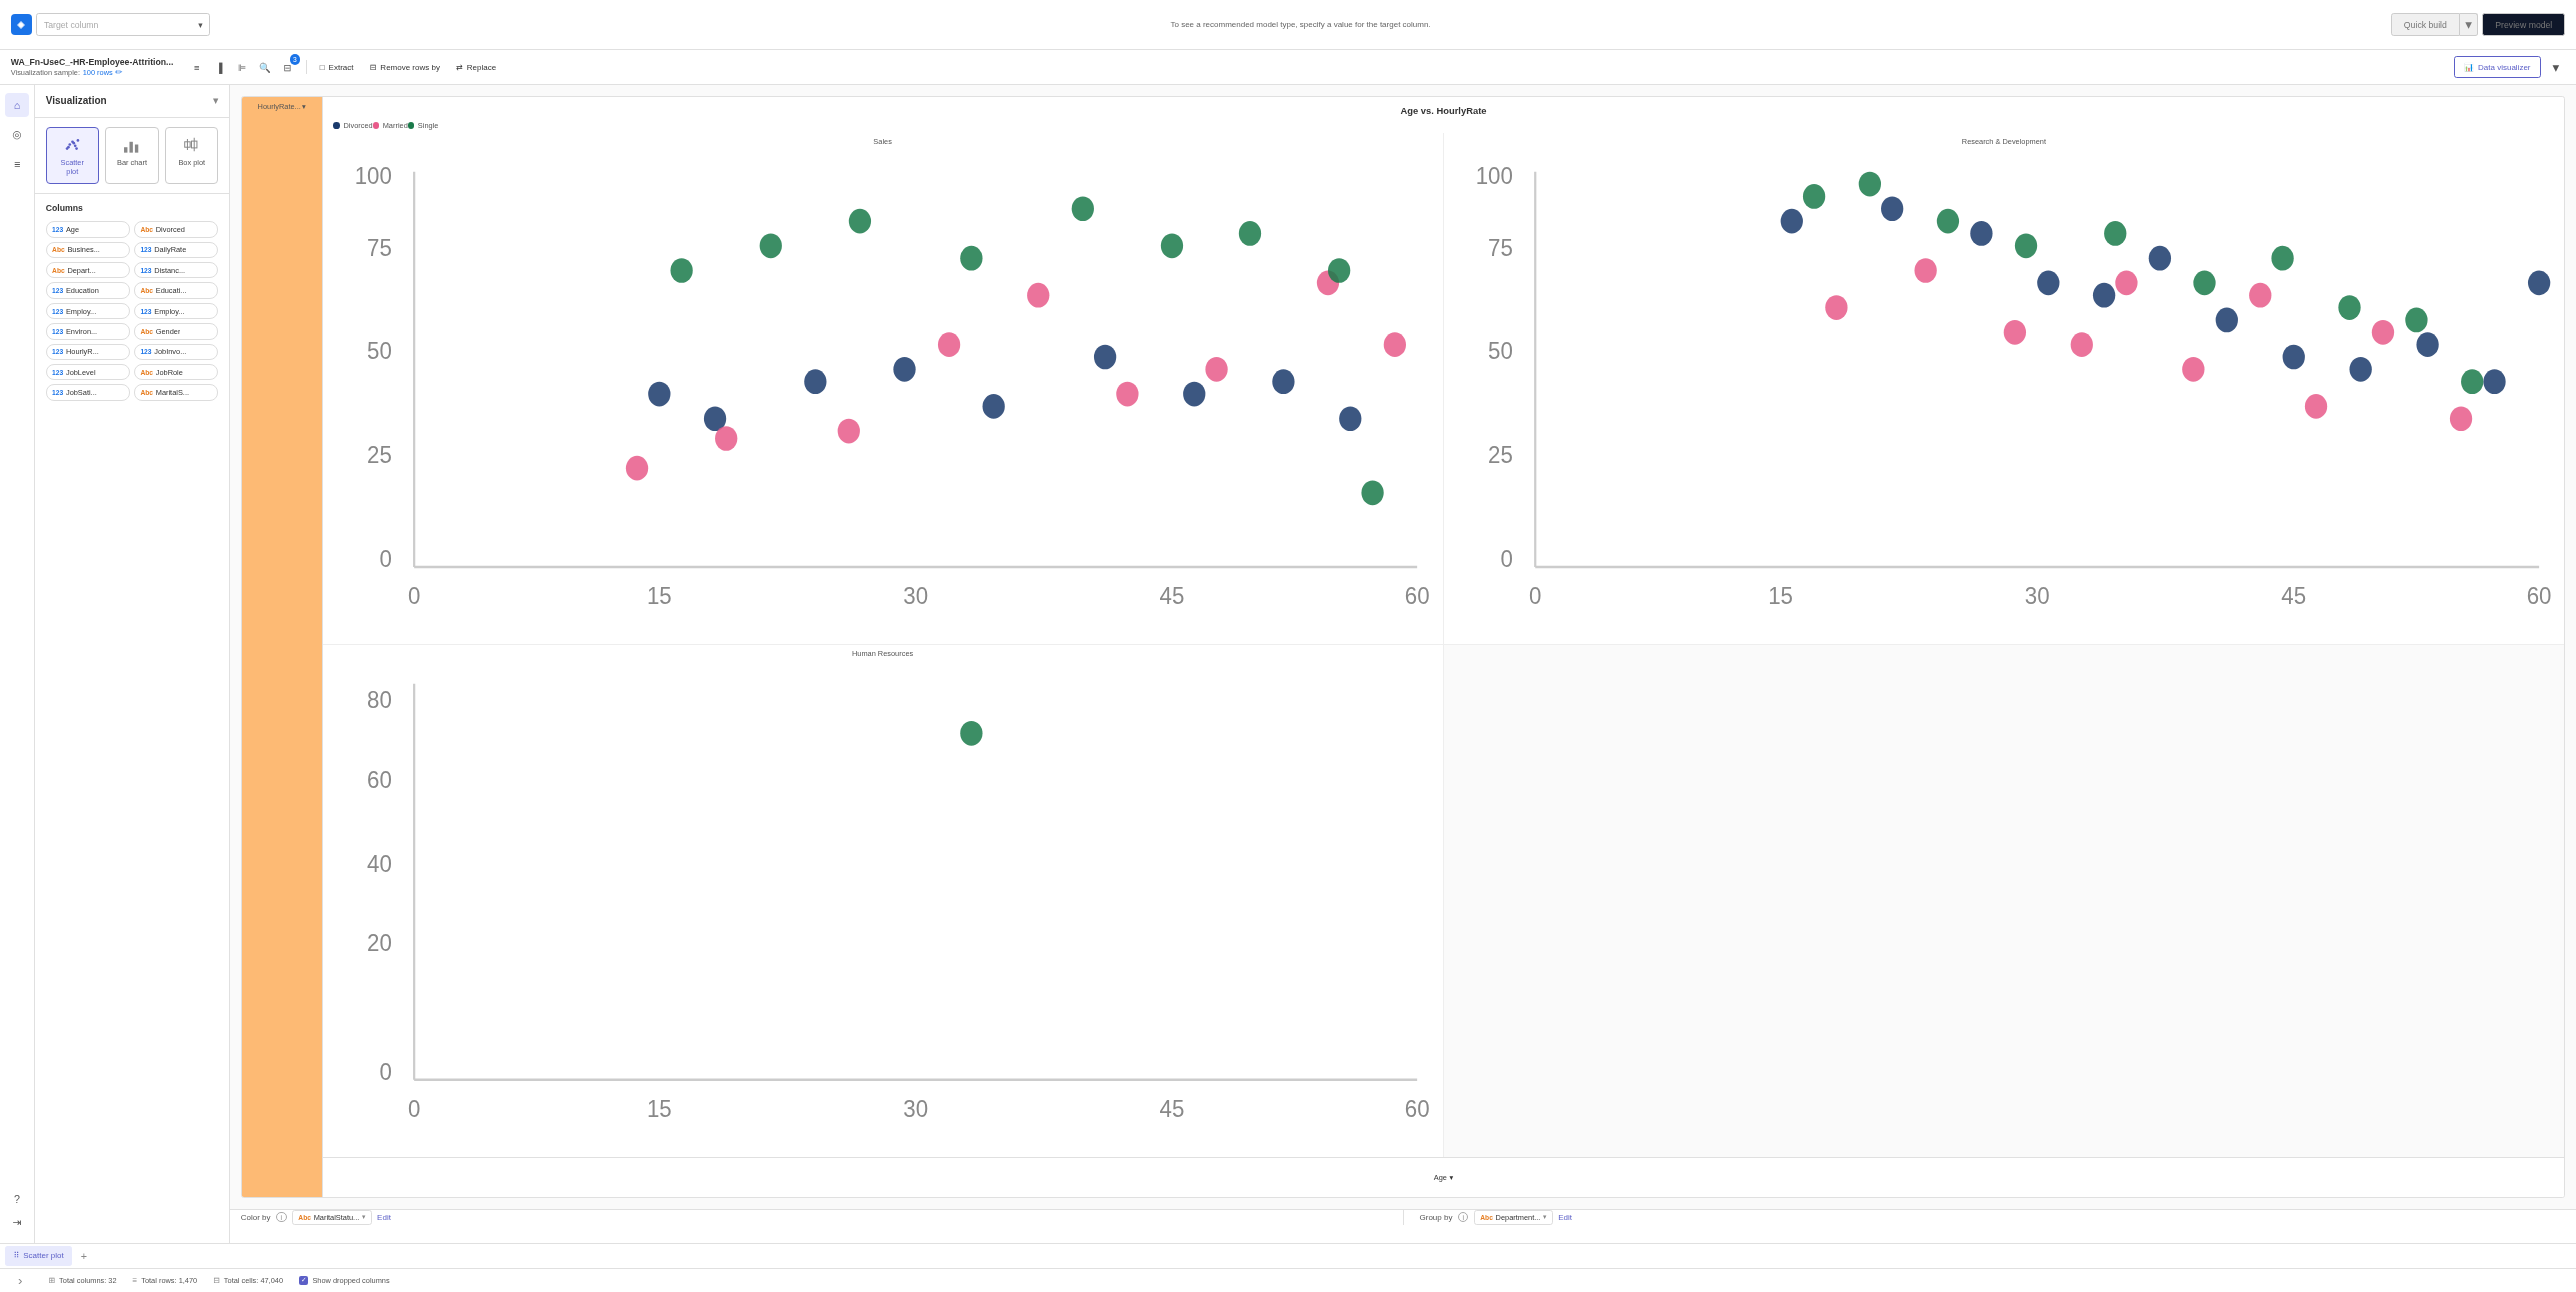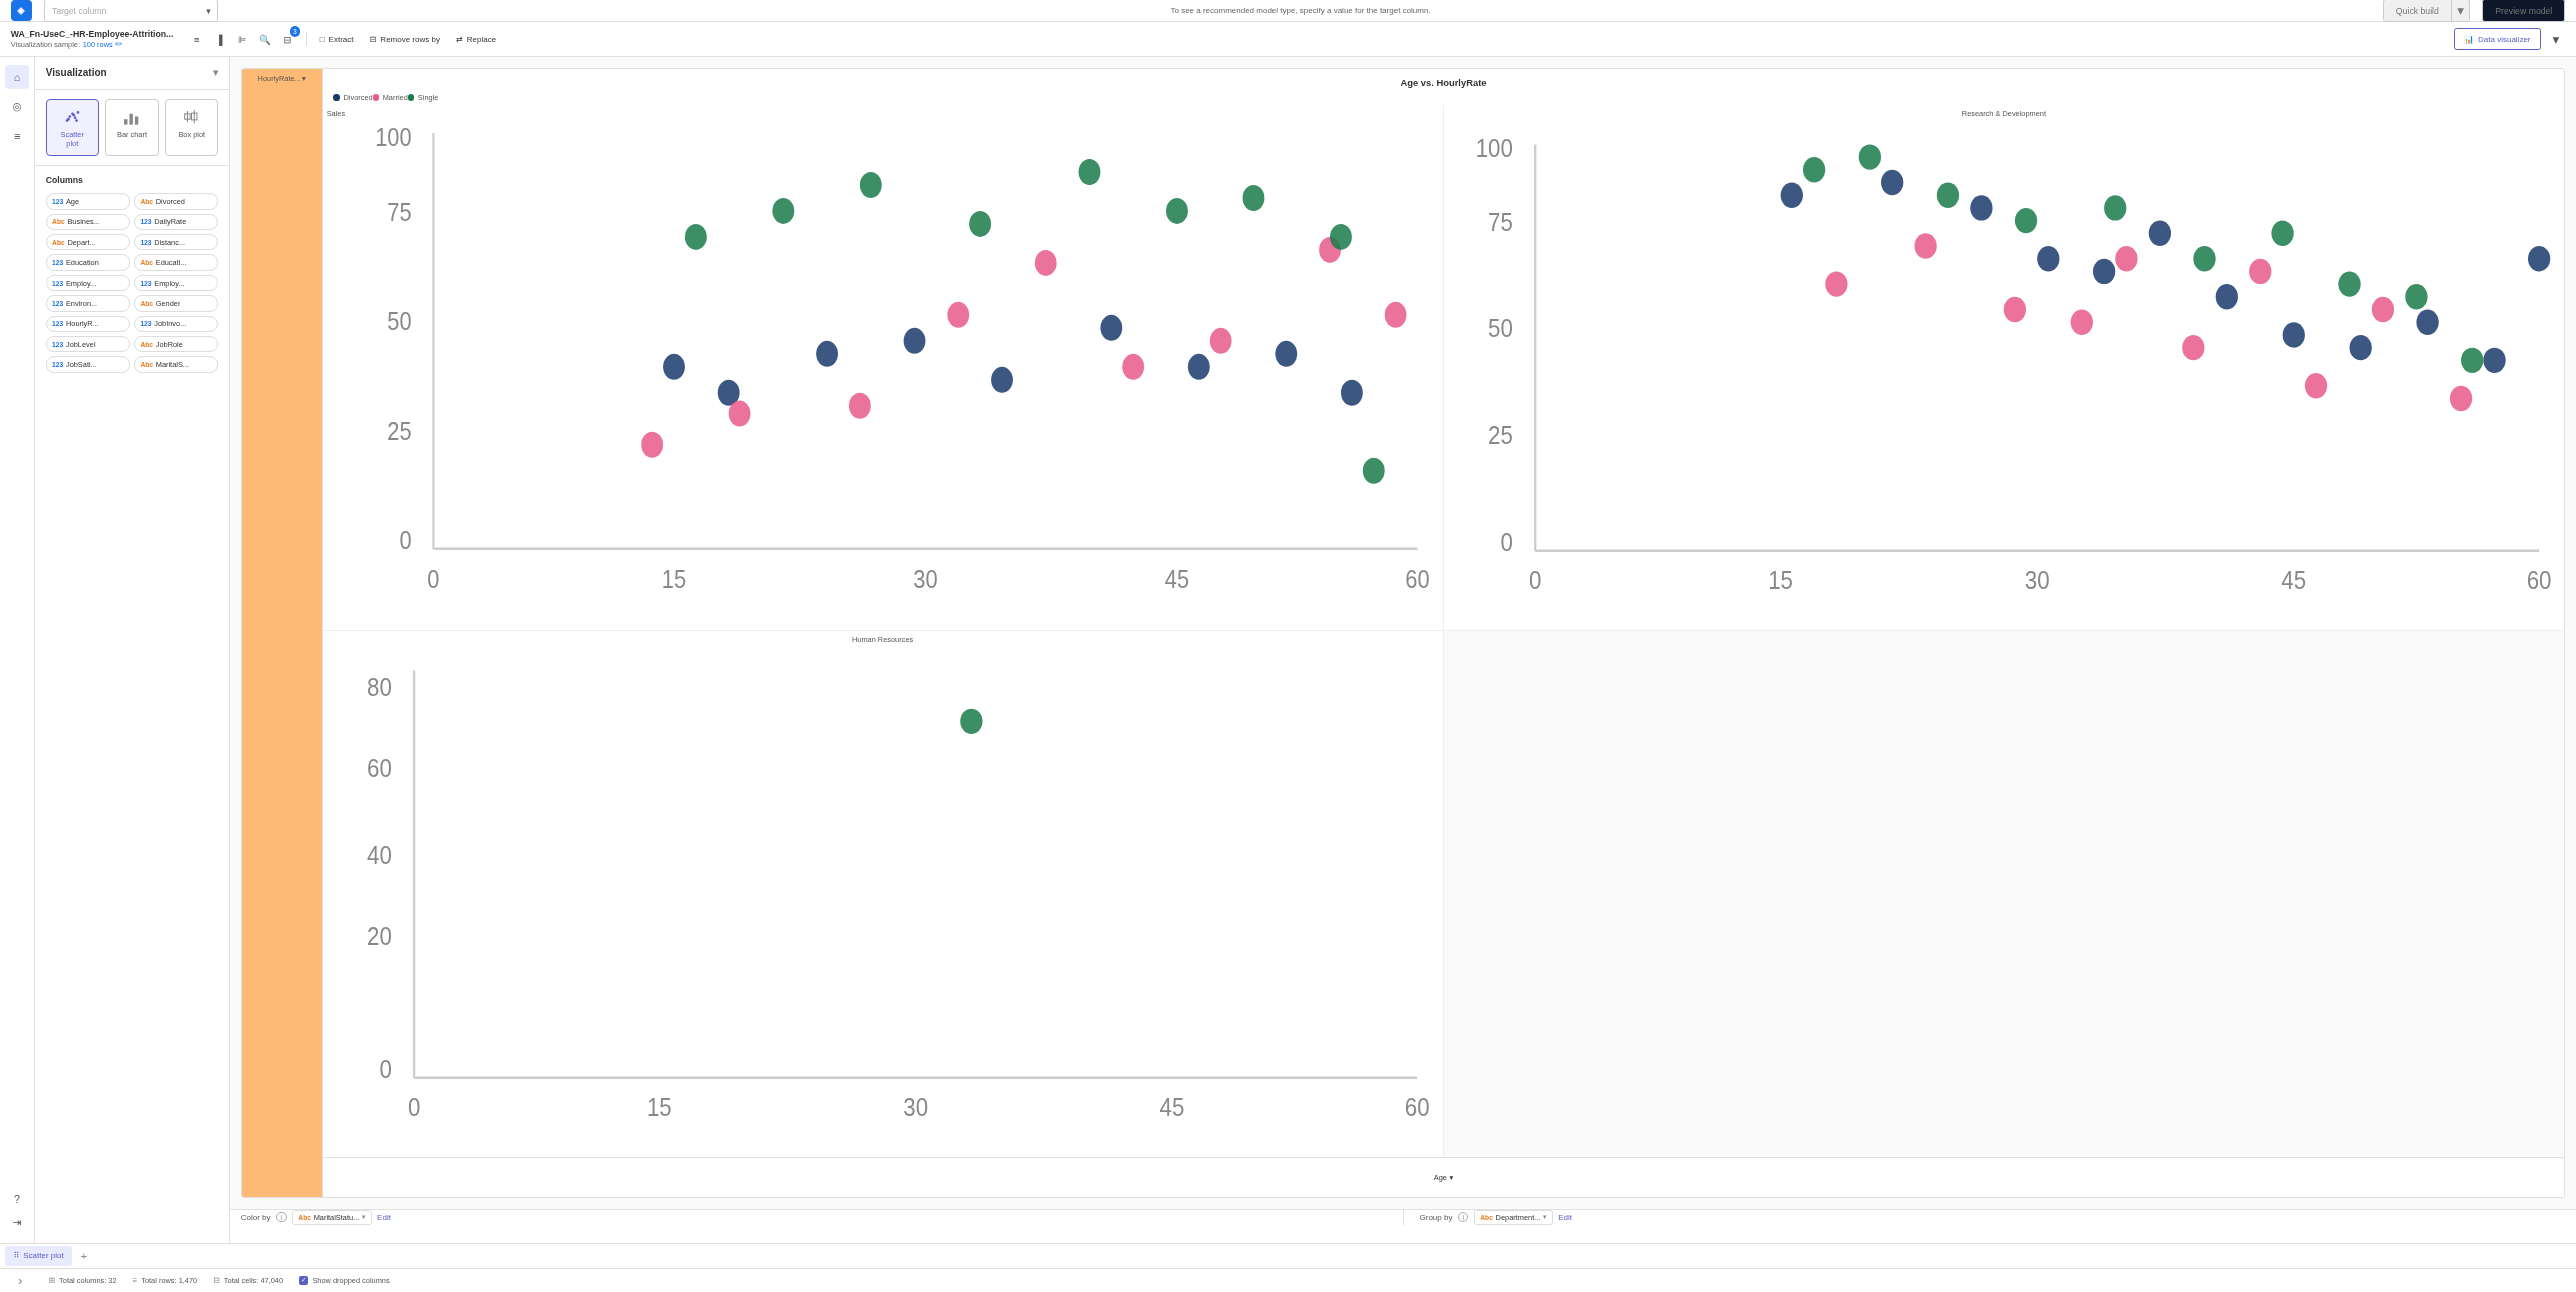--- a/index.html
+++ b/index.html
@@ -1,19 +1,19 @@
 <!DOCTYPE html>
 <html style="font-size:10.7px"><head>
   <meta charset="utf-8">
   <style>
     * { box-sizing: border-box; margin: 0; padding: 0; }
     body { font-family: -apple-system, BlinkMacSystemFont, 'Segoe UI', sans-serif; font-size: 8.7px; background: #f5f5f5; color: #333; overflow: hidden; height: 100vh; display: flex; flex-direction: column; }
 
     
-    .top-bar { height: 22px; background: #fff; border-bottom: 0.7px solid #e0e0e0; display: flex; align-items: center; padding: 0 10.7px; gap: 12px; flex-shrink: 0; }
+    .top-bar { height: 50px; background: #fff; border-bottom: 0.7px solid #e0e0e0; display: flex; align-items: center; padding: 0 10.7px; gap: 4px; flex-shrink: 0; }
     .top-bar-logo { width: 21.5px; height: 21.5px; background: #1a73e8; border-radius: 4px; display: flex; align-items: center; justify-content: center; color: white; font-size: 12px; flex-shrink: 0; }
     .target-col-select { flex: 0 0 174px; height: 23px; border: 0.7px solid #ccc; border-radius: 2.7px; background: #fff; display: flex; align-items: center; padding: 0 6.7px; justify-content: space-between; cursor: pointer; color: #555; }
     .top-bar-hint { flex: 1; color: #666; font-size: 8px; text-align: center; }
     .btn-quick-build { height: 23px; border: 0.7px solid #ccc; border-radius: 2.7px 0 0 2.7px; background: #f0f0f0; padding: 0 12px; cursor: pointer; color: #777; font-size: 8.7px; display: flex; align-items: center; }
     .btn-quick-build-arrow { height: 23px; border: 0.7px solid #ccc; border-left: none; border-radius: 0 2.7px 2.7px 0; background: #f0f0f0; padding: 0 5.4px; cursor: pointer; color: #777; display: flex; align-items: center; }
     .btn-preview { height: 23px; border: 0.7px solid #ccc; border-radius: 2.7px; background: #0f172a; padding: 0 12px; cursor: pointer; color: #777; font-size: 8.7px; display: flex; align-items: center; }
 
     
     .second-bar { height: 35px; background: #fff; border-bottom: 0.7px solid #e0e0e0; display: flex; align-items: center; padding: 0 10.7px; gap: 5.4px; flex-shrink: 0; }
     .file-name { font-size: 8.7px; font-weight: 600; color: #333; }
@@ -357,21 +357,21 @@
               <span>Married</span>
             </div>
             <div class="legend-item">
               <div class="legend-dot" style="background:#1a7a4a;"></div>
               <span>Single</span>
             </div>
           </div>
 
           <div style="flex:1;display:grid;grid-template-columns:1fr 1fr;grid-template-rows:1fr 1fr;overflow:hidden;">
 
-            <div style="display:flex;border-right:0.7px solid #eee;border-bottom:0.7px solid #eee;padding:2.7px;">
+            <div style="display:flex;flex-direction:column;border-right:0.7px solid #eee;border-bottom:0.7px solid #eee;padding:2.7px;">
               <div style="text-align:center;font-size:7.4px;color:#555;font-weight:500;padding:1.3px;">Sales</div>
               <div style="flex:1;position:relative;">
                 <svg width="100%" height="100%" viewBox="0 0 500 200" preserveAspectRatio="none" style="font-size:13px">
                   <line x1="40" y1="10" x2="40" y2="170" stroke="#ccc" stroke-width="1"></line>
                   <line x1="40" y1="170" x2="490" y2="170" stroke="#ccc" stroke-width="1"></line>
                   <text x="40" y="185" font-size="10" text-anchor="middle" fill="#888">0</text>
                   <text x="150" y="185" font-size="10" text-anchor="middle" fill="#888">15</text>
                   <text x="265" y="185" font-size="10" text-anchor="middle" fill="#888">30</text>
                   <text x="380" y="185" font-size="10" text-anchor="middle" fill="#888">45</text>
                   <text x="490" y="185" font-size="10" text-anchor="middle" fill="#888">60</text>

